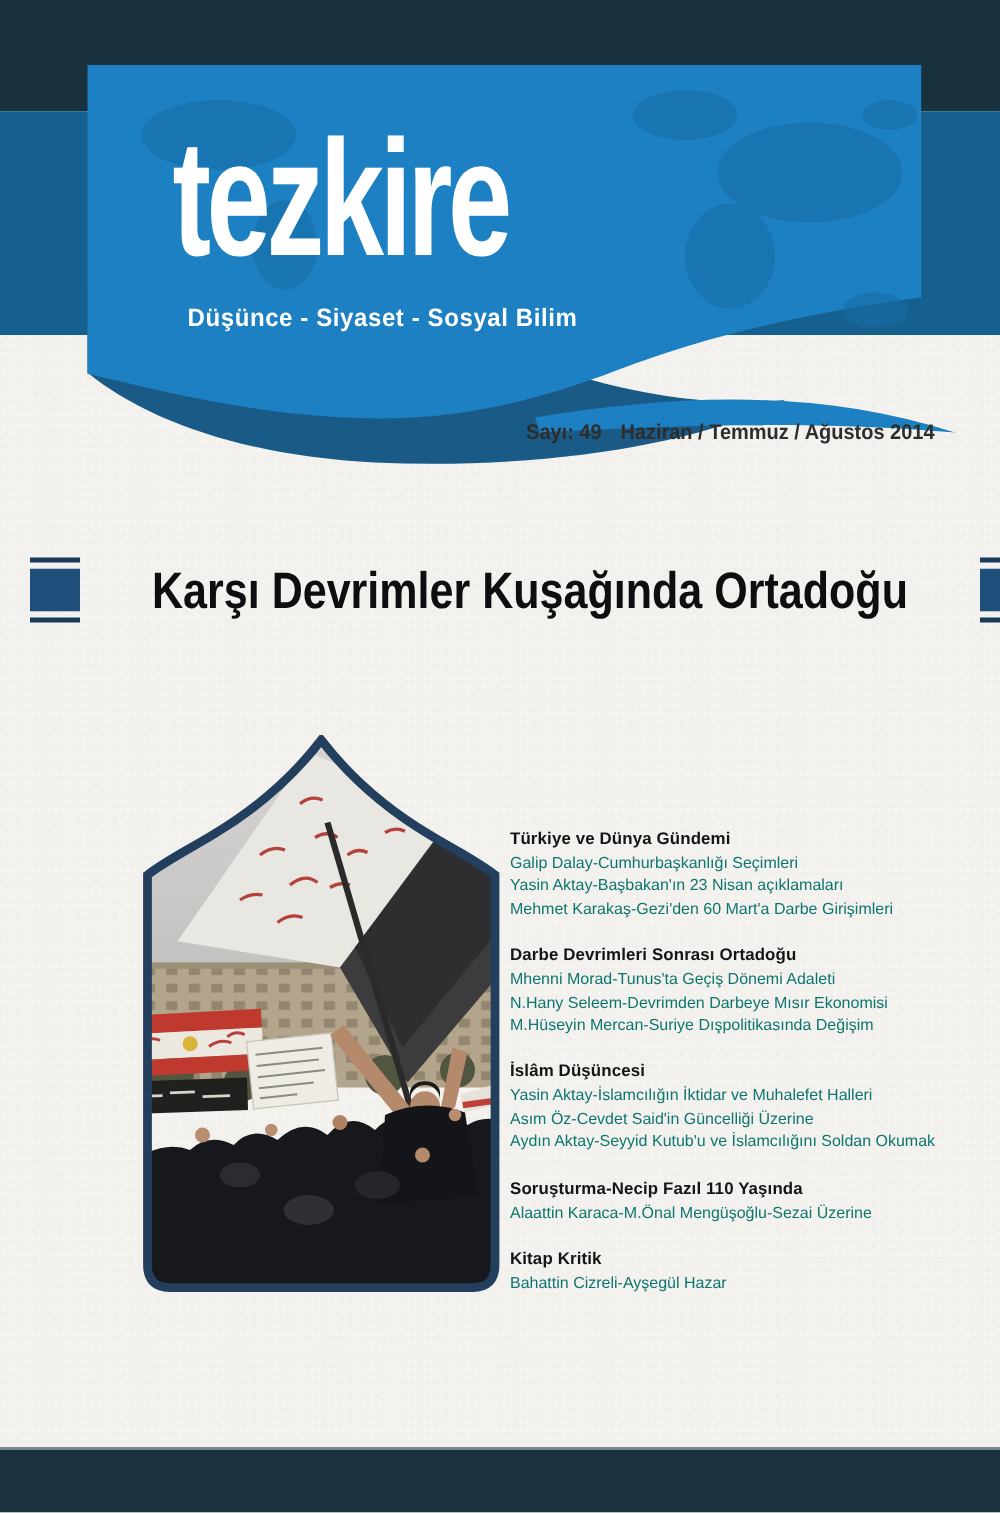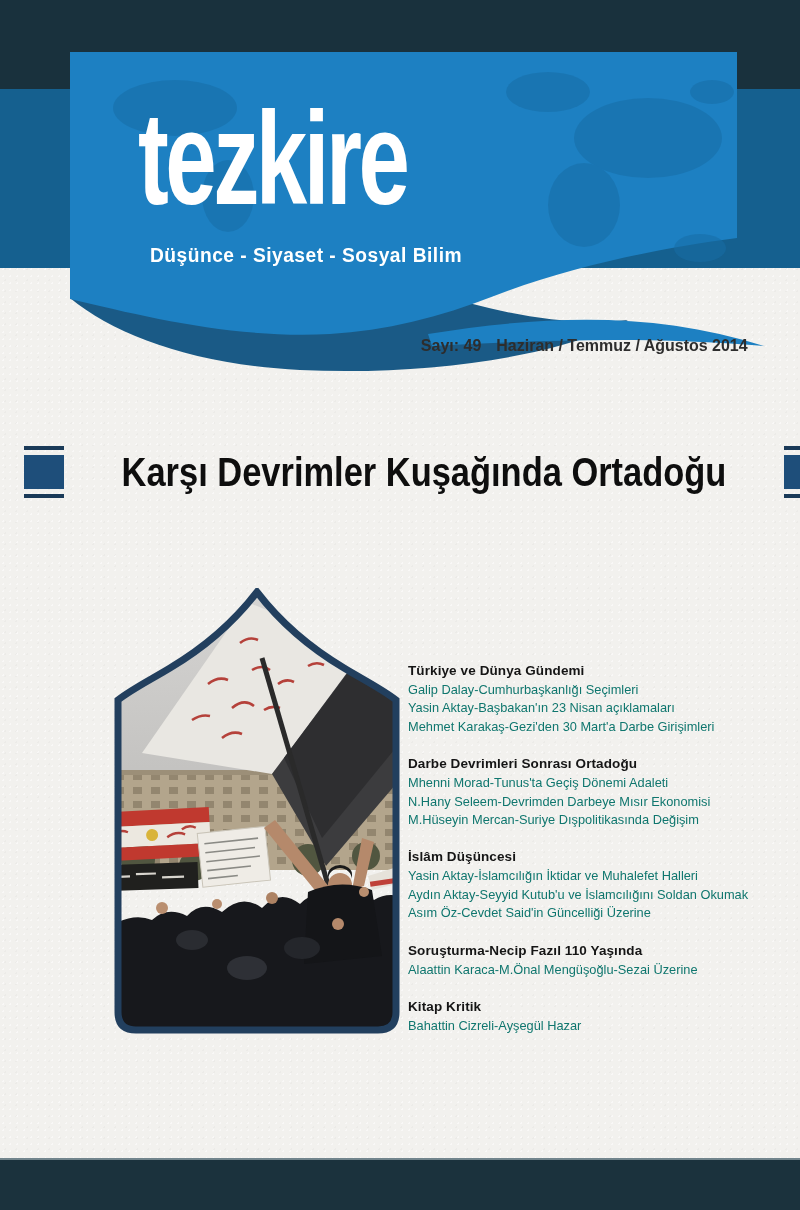--- a/index.html
+++ b/index.html
@@ -199,35 +199,35 @@
   <path d="M145,4 C125,30 95,58 58,80 C40,91 20,101 6,112 L6,424
            Q6,442 24,442 L266,442 Q284,442 284,424 L284,112
            C270,101 250,91 232,80 C195,58 165,30 145,4 Z" fill="none" stroke="#223f5e" stroke-width="7"></path>
 </svg>
 
 <div class="toc">
   <section class="toc-section">
     <h3 class="toc-heading">Türkiye ve Dünya Gündemi</h3>
     <div class="toc-item">Galip Dalay-Cumhurbaşkanlığı Seçimleri</div>
     <div class="toc-item">Yasin Aktay-Başbakan'ın 23 Nisan açıklamaları</div>
-    <div class="toc-item">Mehmet Karakaş-Gezi'den 30 Mart'a Darbe Girişimleri</div>
+    <div class="toc-item">Mehmet Karakaş-Gezi'den 60 Mart'a Darbe Girişimleri</div>
   </section>
 
   <section class="toc-section">
     <h3 class="toc-heading">Darbe Devrimleri Sonrası Ortadoğu</h3>
     <div class="toc-item">Mhenni Morad-Tunus'ta Geçiş Dönemi Adaleti</div>
     <div class="toc-item">N.Hany Seleem-Devrimden Darbeye Mısır Ekonomisi</div>
     <div class="toc-item">M.Hüseyin Mercan-Suriye Dışpolitikasında Değişim</div>
   </section>
 
   <section class="toc-section">
     <h3 class="toc-heading">İslâm Düşüncesi</h3>
     <div class="toc-item">Yasin Aktay-İslamcılığın İktidar ve Muhalefet Halleri</div>
+    <div class="toc-item">Asım Öz-Cevdet Said'in Güncelliği Üzerine</div>
     <div class="toc-item">Aydın Aktay-Seyyid Kutub'u ve İslamcılığını Soldan Okumak</div>
-    <div class="toc-item">Asım Öz-Cevdet Said'in Güncelliği Üzerine</div>
   </section>
 
   <section class="toc-section">
     <h3 class="toc-heading">Soruşturma-Necip Fazıl 110 Yaşında</h3>
     <div class="toc-item">Alaattin Karaca-M.Önal Mengüşoğlu-Sezai Üzerine</div>
   </section>
 
   <section class="toc-section">
     <h3 class="toc-heading">Kitap Kritik</h3>
     <div class="toc-item">Bahattin Cizreli-Ayşegül Hazar</div>

